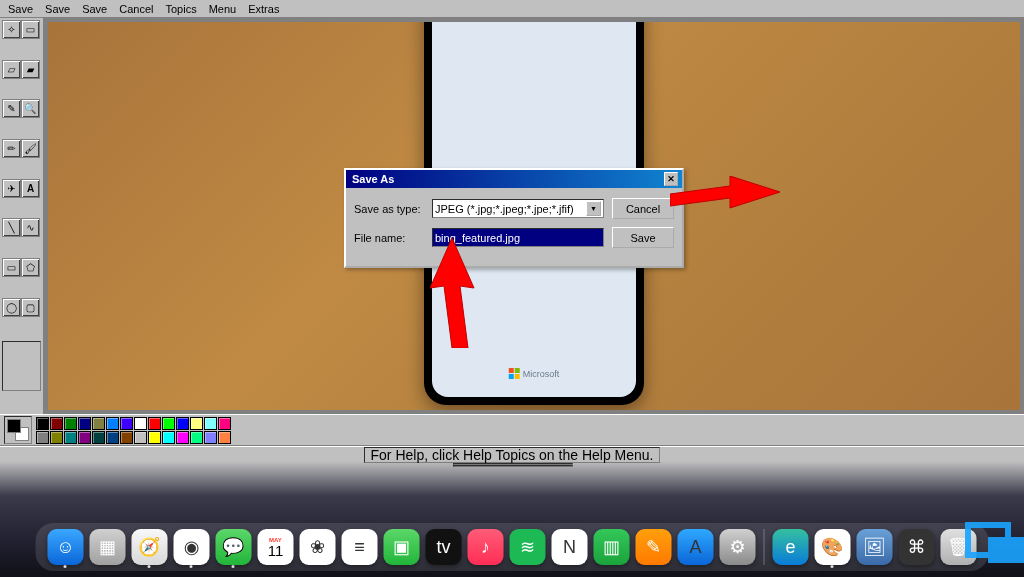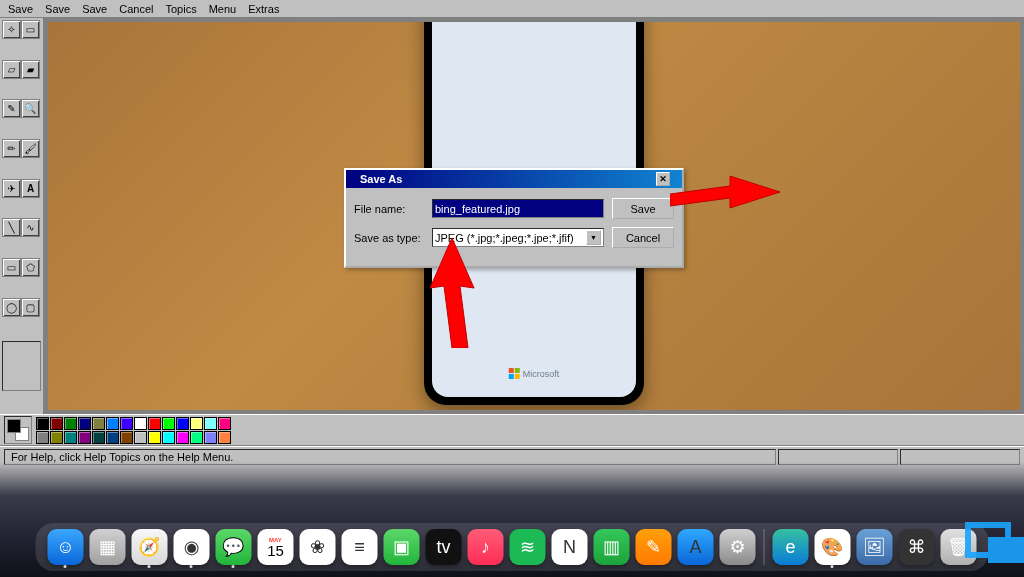--- a/index.html
+++ b/index.html
@@ -28,28 +28,28 @@
 
 
 .palette-row { height: 32px; background:#c0c0c0; display:flex; align-items:center; padding:2px 4px; border-top:1px solid #fff; border-bottom:1px solid #808080;}
 .cur-colors{width:28px;height:28px;position:relative;border:1px inset #808080;background:#c0c0c0;margin-right:4px;}
 .cur-colors .fg{position:absolute;top:2px;left:2px;width:14px;height:14px;background:#000;border:1px solid #808080;}
 .cur-colors .bg{position:absolute;bottom:2px;right:2px;width:14px;height:14px;background:#fff;border:1px solid #808080;}
 .palette { display:grid; grid-template-rows:repeat(2,13px); grid-auto-flow:column; gap:1px;}
 .palette div{width:13px;height:13px;border:1px solid #000; box-shadow: inset 1px 1px rgba(255,255,255,.4);}
 
 
-.statusbar{height:20px;background:#c0c0c0;border-top:1px solid #fff;display:flex;align-items:center;padding:0 4px;font-size:11px;}
+.statusbar{height:20px;background:#c0c0c0;border-top:1px solid #fff;display:flex;align-items:center;padding:0 4px;font-size:14px;flex-direction:column;}
 .status-cell{border:1px inset #808080;height:16px;padding:0 6px;display:flex;align-items:center;}
 .status-cell:first-child{flex:1;}
 .status-cell+.status-cell{width:120px;margin-left:2px;}
 
 
 .dialog{position:absolute;left:344px;top:168px;width:340px;background:#c0c0c0;border:2px outset #fff;box-shadow:2px 2px 4px rgba(0,0,0,.3);}
-.titlebar{height:18px;background:linear-gradient(90deg,#000080,#1084d0);color:#fff;display:flex;align-items:center;padding:0 12px;font-size:11px;font-weight:bold;}
+.titlebar{height:18px;background:linear-gradient(90deg,#000080,#1084d0);color:#fff;display:flex;align-items:center;padding:0 4px;font-size:11px;font-weight:bold;}
 .titlebar .title{flex:1;padding-left:2px;}
 .titlebar .close{width:14px;height:14px;background:#c0c0c0;border:1px outset #fff;color:#000;display:flex;align-items:center;justify-content:center;font-size:9px;font-family:Arial;cursor:pointer;font-weight:bold;}
 .dialog-body{padding:10px 8px;}
 .row{display:flex;align-items:center;margin-bottom:8px;}
 .row label{width:78px;font-size:11px;text-align:left;}
 .row input,.row .select{flex:1;height:19px;font-size:11px;border:1px inset #808080;background:#fff;padding:0 2px;}
 .row input{background:#000080;color:#fff;}
 .row .select{display:flex;align-items:center;justify-content:space-between;background:#fff;color:#000;}
 .select .arrow{width:15px;height:15px;background:#c0c0c0;border:1px outset #fff;display:flex;align-items:center;justify-content:center;font-size:7px;}
 .btn{width:62px;height:21px;margin-left:8px;font-size:11px;background:#c0c0c0;border:1px outset #fff;cursor:pointer;}
@@ -169,31 +169,31 @@
   <div class="status-cell"></div>
 </div>
 
 <div class="dialog">
   <div class="titlebar">
     <span class="title">Save As</span>
     <span class="close">✕</span>
   </div>
   <div class="dialog-body">
     <div class="row">
-      <label>File name:</label>
-      <input type="text" value="bing_featured.jpg" style="">
-      <button class="btn">Save</button>
-    </div>
-    <div class="row">
       <label>Save as type:</label>
       <div class="select">
         <span>JPEG (*.jpg;*.jpeg;*.jpe;*.jfif)</span>
         <span class="arrow">▼</span>
       </div>
       <button class="btn">Cancel</button>
+    </div>
+    <div class="row">
+      <label>File name:</label>
+      <input type="text" value="bing_featured.jpg" style="">
+      <button class="btn">Save</button>
     </div>
   </div>
 </div>
 
 <svg class="arrow-shape" style="left:670px;top:176px;width:110px;height:46px;" viewBox="0 0 110 46">
   <polygon points="110,16 60,0 60,10 0,18 0,30 60,22 60,32"></polygon>
 </svg>
 <svg class="arrow-shape" style="left:430px;top:238px;width:58px;height:110px;" viewBox="0 0 58 110">
   <polygon points="22,0 0,50 14,48 22,110 38,110 30,48 44,50"></polygon>
 </svg>
@@ -201,21 +201,21 @@
 <div class="bottom-blur"></div>
 <div class="dock-wrap" id="dock">
     <div class="dock-icon" style="background: linear-gradient(rgb(58, 167, 255), rgb(10, 102, 216));">☺<div class="dock-dot" style="left: 16px;"></div></div>
     <div class="dock-icon" style="background: linear-gradient(rgb(208, 208, 208), rgb(160, 160, 160));">▦</div>
     <div class="dock-icon" style="background: linear-gradient(rgb(248, 248, 248), rgb(216, 216, 216)); color: rgb(51, 51, 51);">🧭<div class="dock-dot" style="left: 16px;"></div></div>
     <div class="dock-icon" style="background: rgb(255, 255, 255); color: rgb(51, 51, 51);">◉<div class="dock-dot" style="left: 16px;"></div></div>
     <div class="dock-icon" style="background: linear-gradient(rgb(91, 215, 105), rgb(34, 181, 58));">💬<div class="dock-dot" style="left: 16px;"></div></div>
     <div class="dock-icon" style="background: rgb(255, 255, 255);">
       <div style="text-align:center;line-height:1">
         <div style="font-size:6px;color:#ff3b30;font-weight:bold">MAY</div>
-        <div style="font-size:15px;color:#000;font-weight:300">15</div>
+        <div style="font-size:15px;color:#000;font-weight:300">11</div>
       </div>
     </div>
     <div class="dock-icon" style="background: rgb(255, 255, 255); color: rgb(51, 51, 51);">❀</div>
     <div class="dock-icon" style="background: rgb(255, 255, 255); color: rgb(51, 51, 51);">≡</div>
     <div class="dock-icon" style="background: linear-gradient(rgb(91, 215, 105), rgb(34, 181, 58));">▣</div>
     <div class="dock-icon" style="background: rgb(17, 17, 17);">tv</div>
     <div class="dock-icon" style="background: linear-gradient(rgb(255, 92, 120), rgb(255, 45, 85));">♪</div>
     <div class="dock-icon" style="background: rgb(29, 185, 84);">≋</div>
     <div class="dock-icon" style="background: rgb(255, 255, 255); color: rgb(51, 51, 51);">N</div>
     <div class="dock-icon" style="background: linear-gradient(rgb(52, 199, 89), rgb(26, 163, 60));">▥</div>

